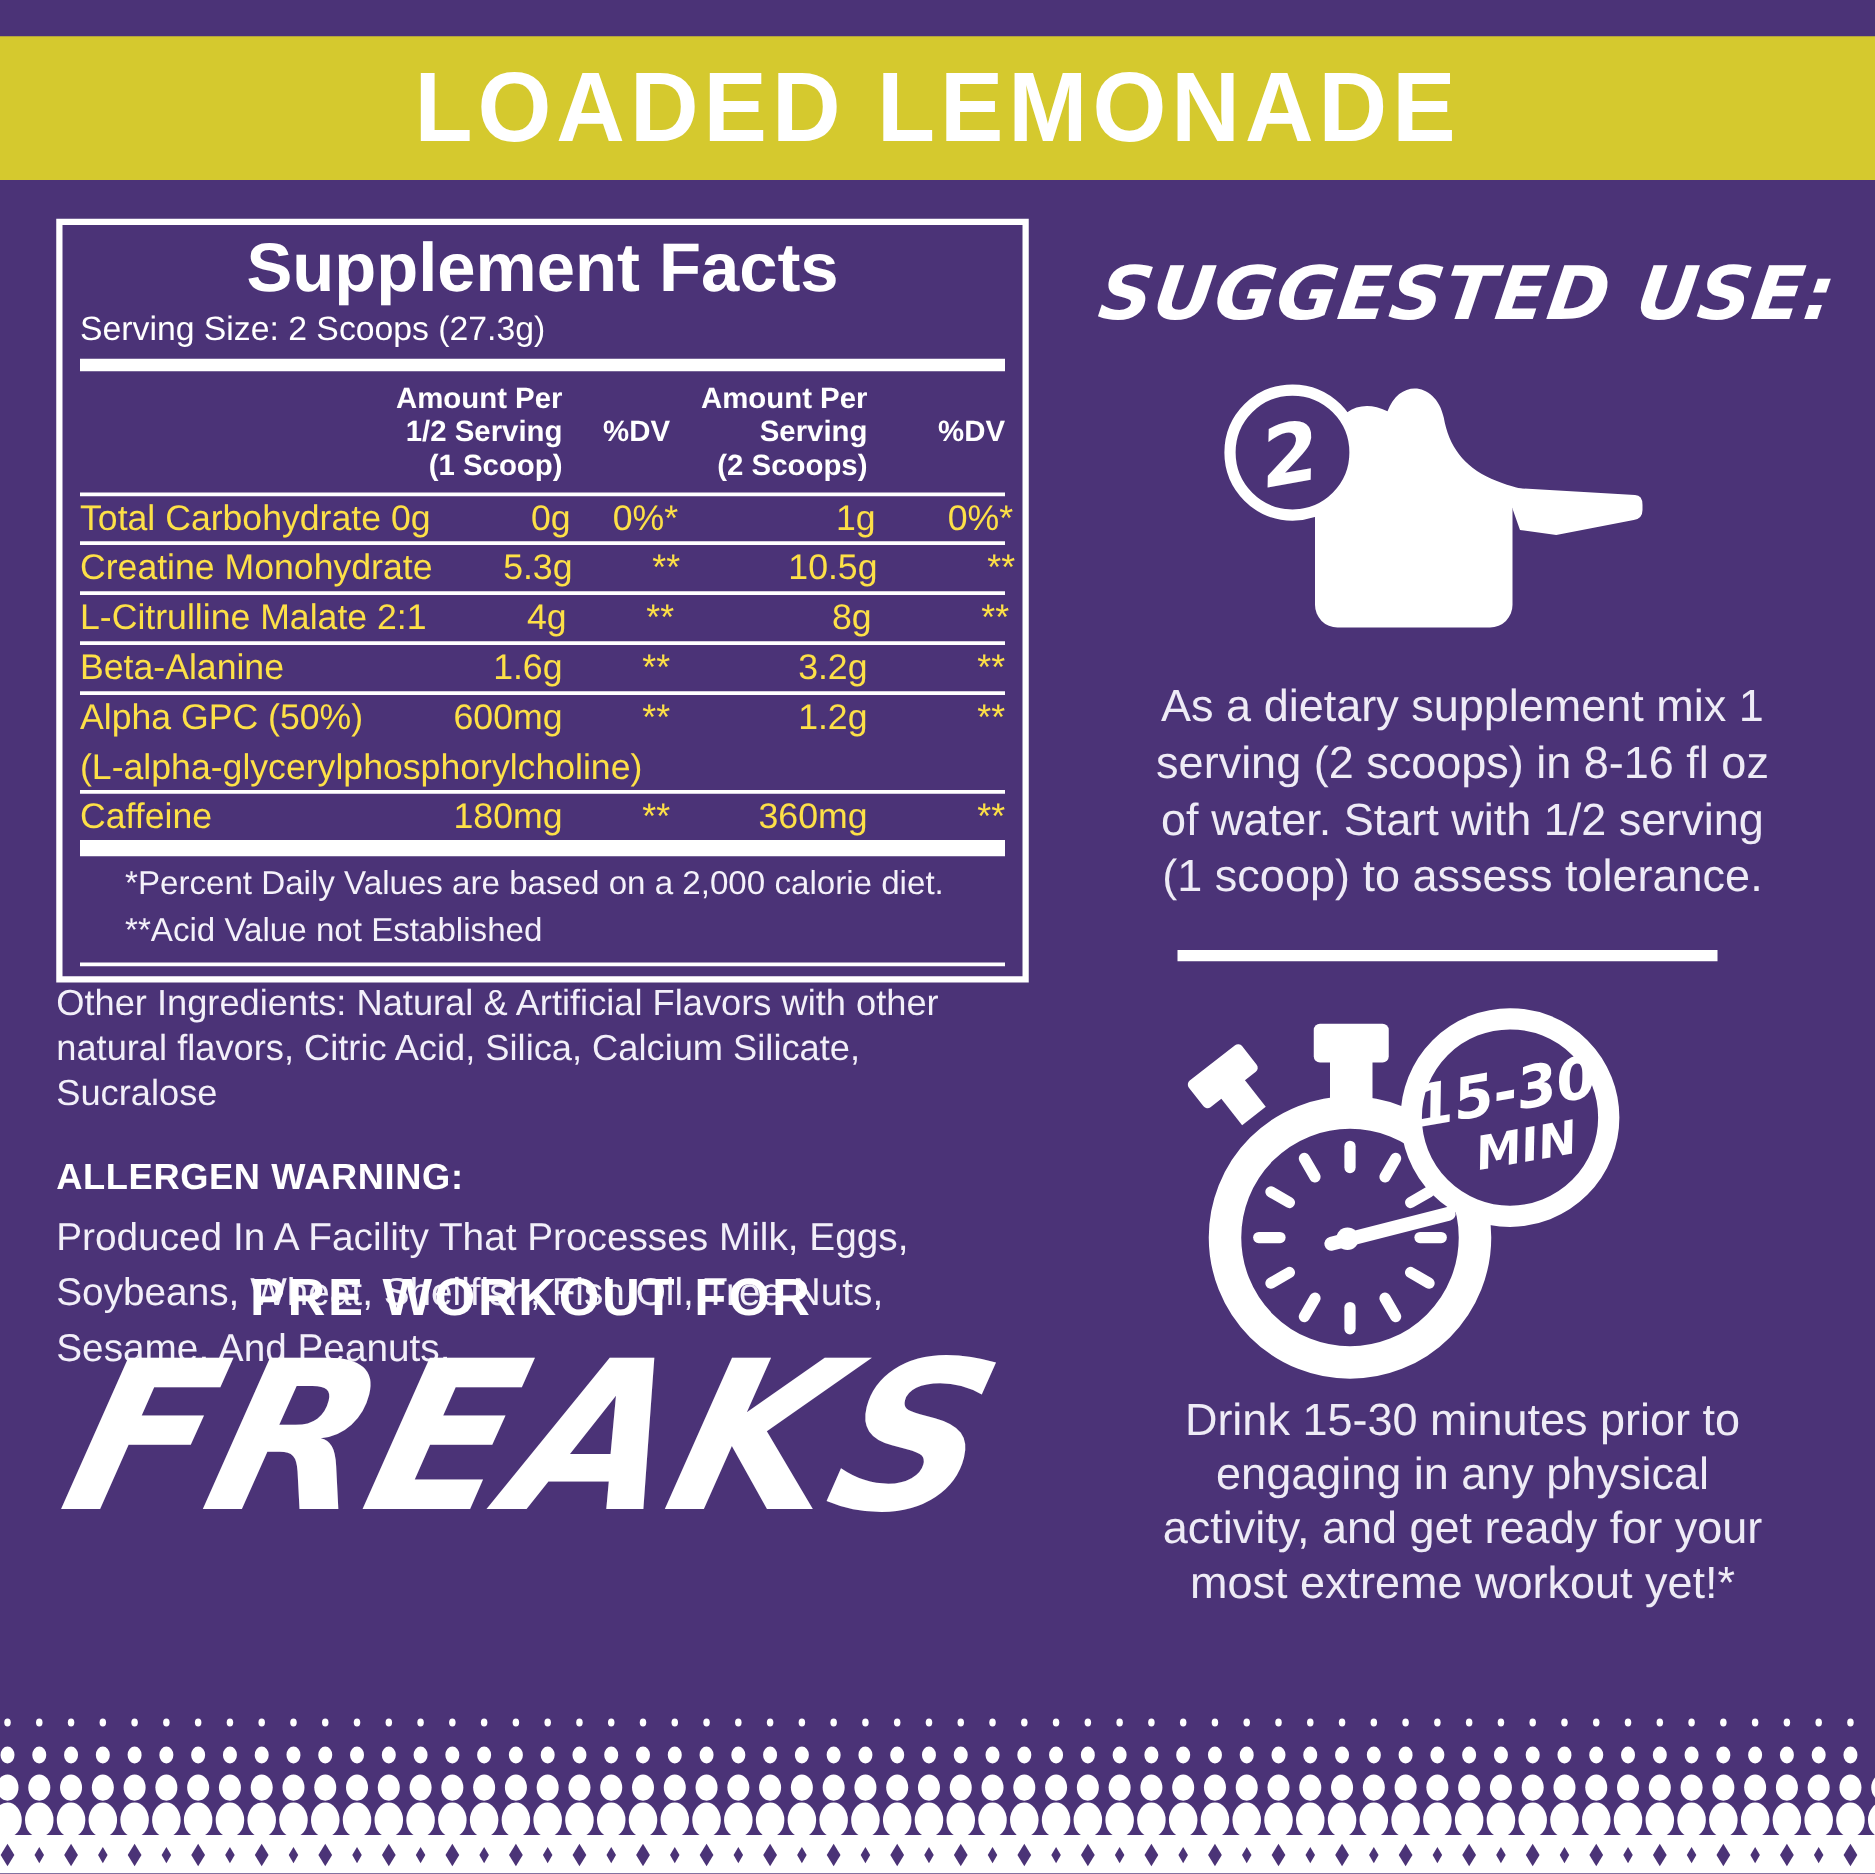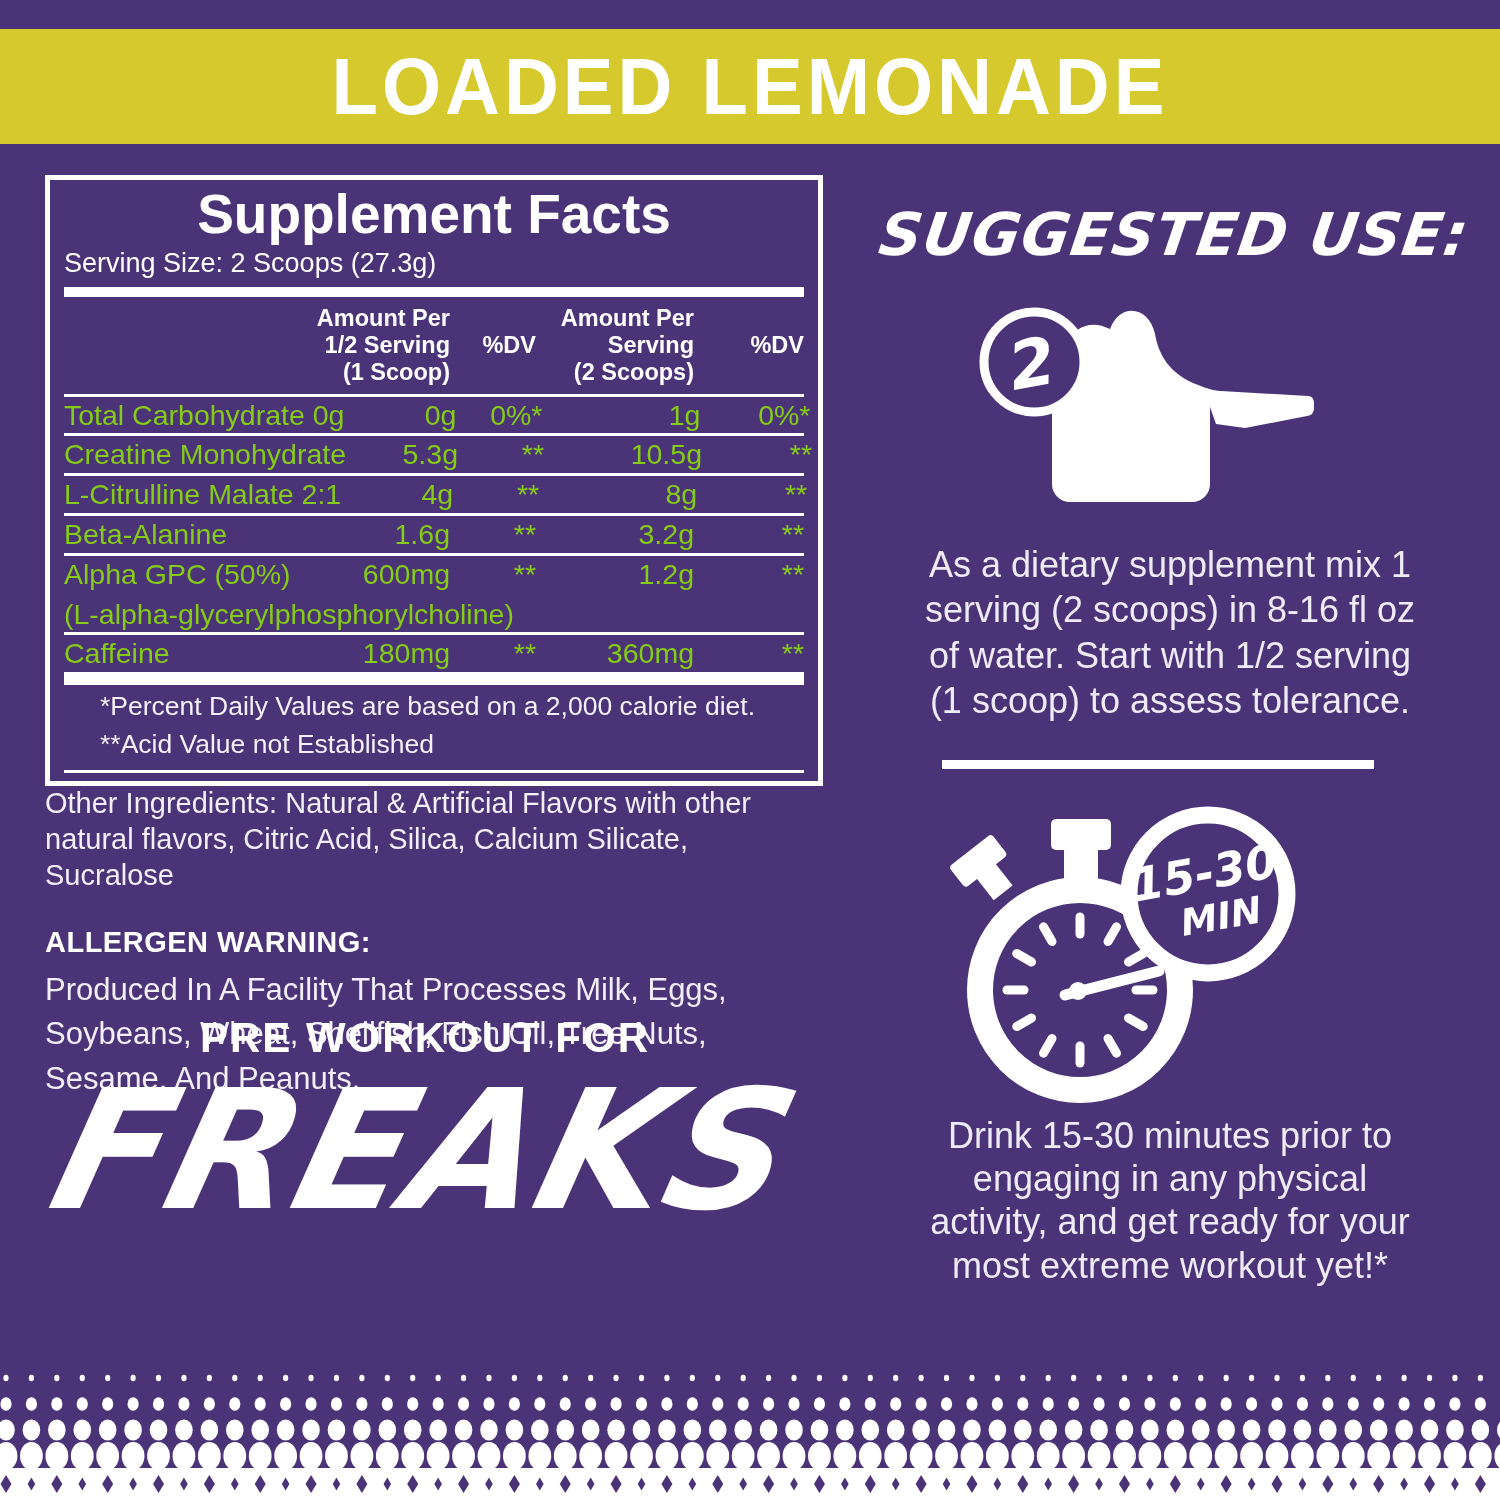--- a/index.html
+++ b/index.html
@@ -19,21 +19,21 @@
   .facts-title{font-size:55px;font-weight:bold;text-align:center;line-height:1.04;margin:2px 0 5px;}
   .serving{font-size:27px;line-height:1.14;transform-origin:left;}
   .bar{background:#ffffff;}
   .bar-top{height:10px;margin:8px 0 6px;}
   .bar-bottom{height:13px;margin:0;}
   .fgrid{display:grid;grid-template-columns:1fr 112px 86px 158px 110px;}
   .fhead{font-size:23.5px;font-weight:bold;line-height:1.16;padding:2px 0 7px;}
   .fhead .h-amt{white-space:pre-line;text-align:right;justify-self:end;width:max-content;}
   .fhead .h-dv{align-self:center;justify-self:end;}
   .srow{border-top:3.5px solid #ffffff;padding:3px 0;font-size:28.5px;line-height:1.08;align-items:center;}
-  .cell{color:#84cc16;}
+  .cell{color:#fde047;}
   .cell.name{white-space:nowrap;}
   .cell.amt,.cell.dv{text-align:right;}
   .cell.sub{grid-column:1/-1;padding-top:9px;white-space:nowrap;}
   .footnote{font-size:26.5px;line-height:1.2;margin-top:6px;color:#f4f1fa;margin-left:36px;}
   .inner-line{height:3px;background:#ffffff;margin-top:9px;}
 
   .other-ing{margin-top:0;font-size:29px;line-height:1.24;color:#f2eff9;}
   .allergen-title{margin-top:32px;font-size:29px;font-weight:bold;letter-spacing:0.5px;}
   .allergen-text{margin-top:9px;font-size:31px;line-height:1.45;width:748px;color:#f2eff9;}
 

